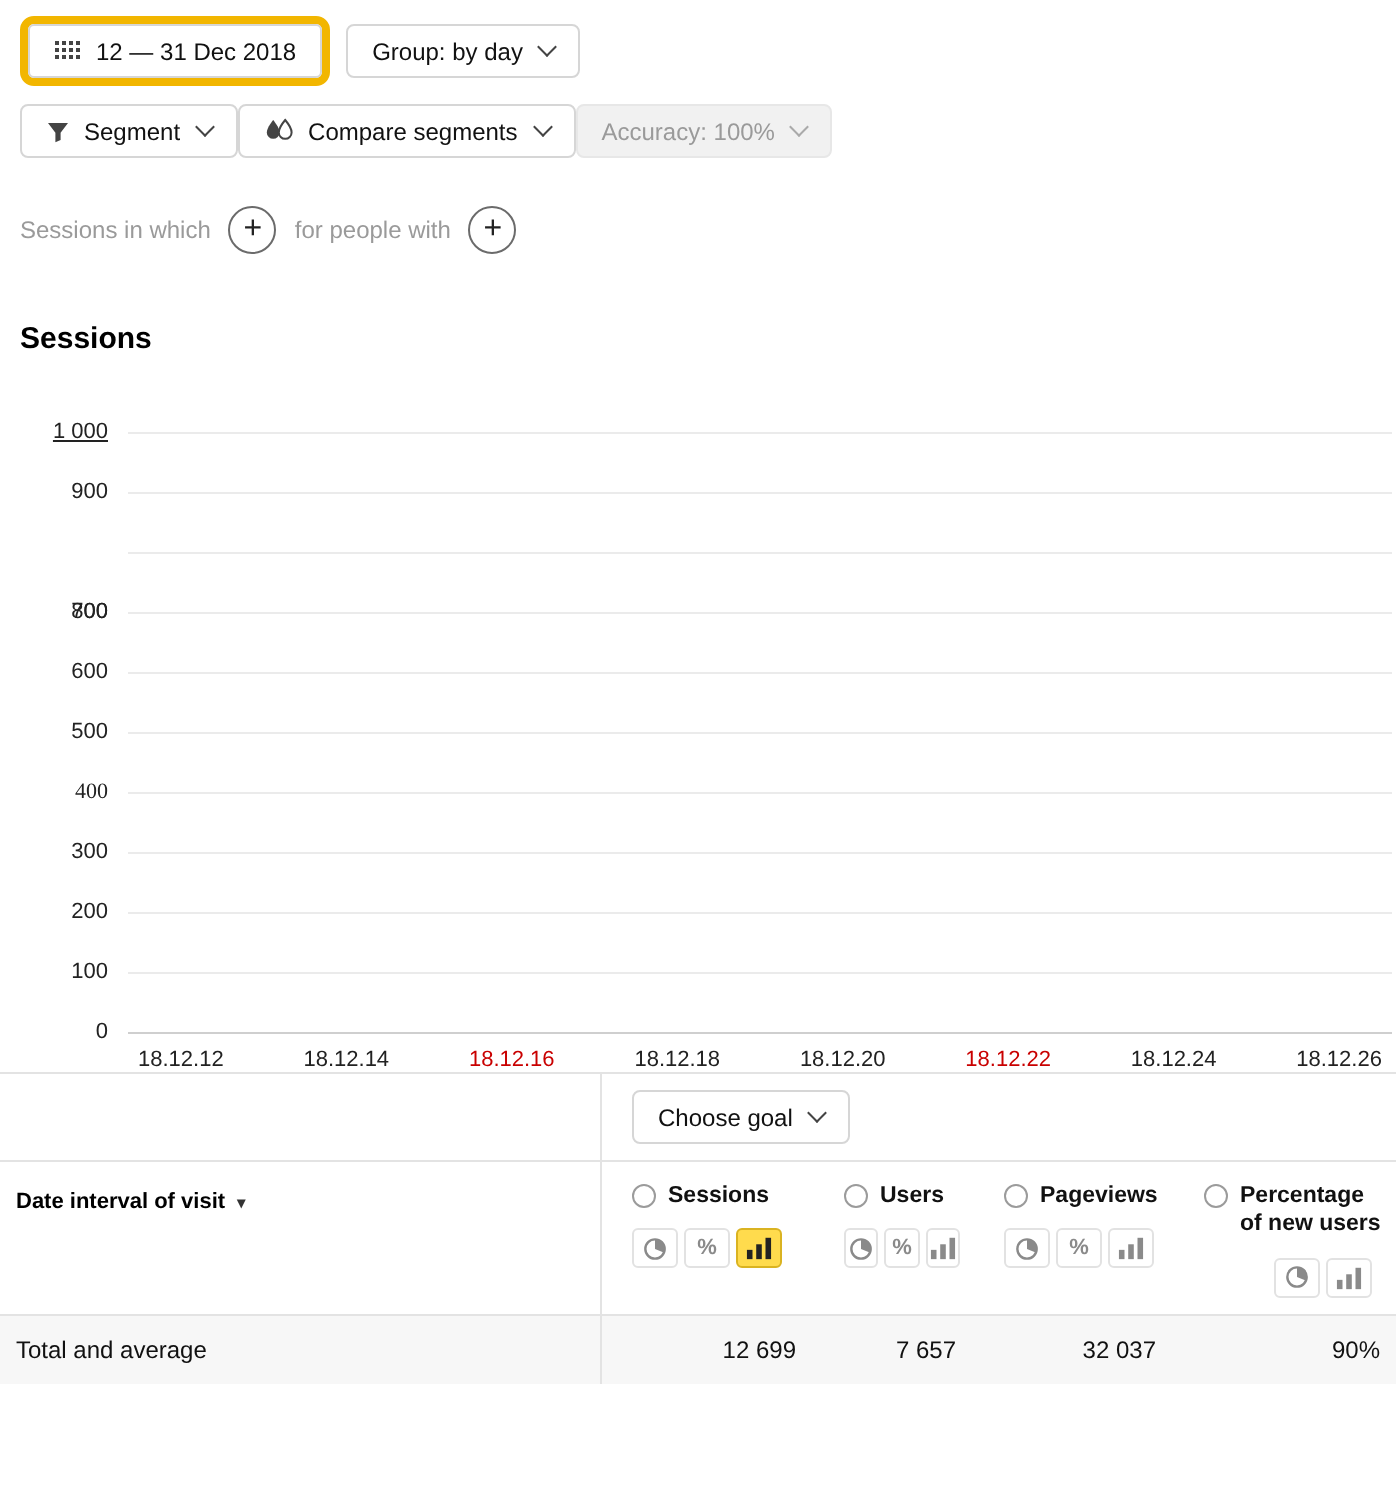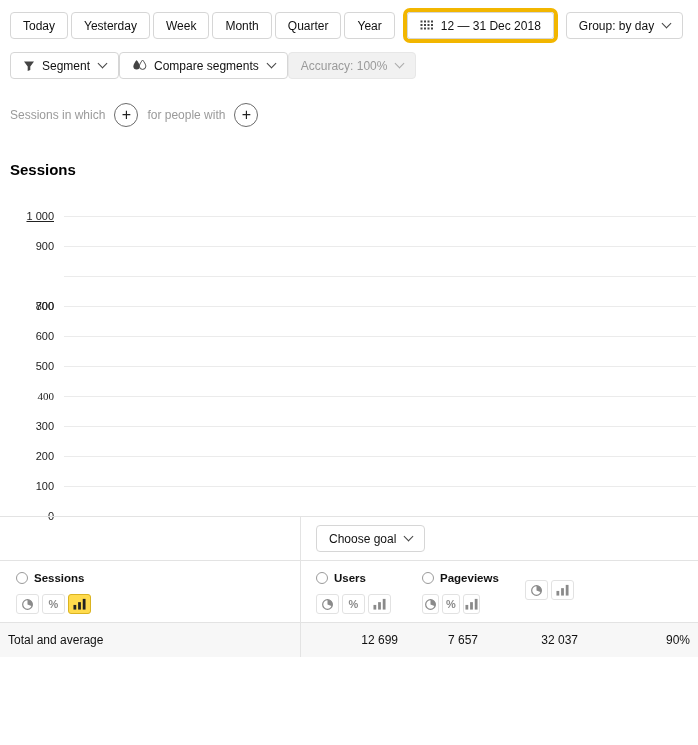--- a/index.html
+++ b/index.html
@@ -52,28 +52,20 @@
   .total-row{background:#f7f7f7;border-top:1px solid #e3e3e3;align-items:center}
   .total-label{padding:10px 8px;font-size:12px}
   .total-val{text-align:right;padding:10px 8px 10px 0;font-size:12px}
 </style>
 </head>
 <body>
 
 <div>
 
   <div class="row1">
-    <div class="tabs">
-      <button class="btn">Today</button>
-      <button class="btn">Yesterday</button>
-      <button class="btn">Week</button>
-      <button class="btn">Month</button>
-      <button class="btn">Quarter</button>
-      <button class="btn">Year</button>
-    </div>
 
     <div class="highlight-box">
       <button class="btn">
         <svg width="14" height="11" viewBox="0 0 14 11">
           <g fill="#444">
             <rect x="0.5" y="0.5" width="2" height="2"></rect>
               <rect x="4" y="0.5" width="2" height="2"></rect>
               <rect x="7.5" y="0.5" width="2" height="2"></rect>
               <rect x="11" y="0.5" width="2" height="2"></rect>
             <rect x="0.5" y="4" width="2" height="2"></rect>
@@ -195,32 +187,53 @@
         <div class="ytick" style="top: 204px;">300</div>
         <div class="ytick" style="top: 174px; font-family: Liberation Serif, serif;">400</div>
         <div class="ytick" style="top: 144px;">500</div>
         <div class="ytick" style="top: 114px;">600</div>
         <div class="ytick" style="top: 84px;">700</div>
         <div class="ytick" style="top: 54px; margin-top: 30px;">800</div>
         <div class="ytick" style="top: 24px;">900</div>
         <div class="ytick" style="top: -6px; text-decoration: underline;">1 000</div>
       </div>
   </div>
+  <div class="xticks">
+      <div class="xtick">18.12.12</div>
+      <div class="xtick"></div>
+      <div class="xtick">18.12.14</div>
+      <div class="xtick"></div>
+      <div class="xtick red">18.12.16</div>
+      <div class="xtick"></div>
+      <div class="xtick">18.12.18</div>
+      <div class="xtick"></div>
+      <div class="xtick">18.12.20</div>
+      <div class="xtick"></div>
+      <div class="xtick red">18.12.22</div>
+      <div class="xtick"></div>
+      <div class="xtick">18.12.24</div>
+      <div class="xtick"></div>
+      <div class="xtick">18.12.26</div>
+    </div>
 
   <div class="table-section">
     <div class="vdiv"></div>
 
     <div class="goal-row">
       <button class="btn">
         <span>Choose goal</span>
         <span class="chev"></span>
       </button>
     </div>
 
     <div class="tgrid">
+      <div class="dim-cell">
+        <span>Date interval of visit</span>
+        <span class="caret">▾</span>
+      </div>
     <div class="metric-cell">
           <div class="metric-head">
             <span class="radio"></span>
             <span class="metric-label">Sessions</span>
           </div>
           <div class="toggles">
             <button class="toggle">
               <svg width="13" height="13" viewBox="0 0 14 14">
                 <circle cx="7" cy="7" r="5.2" fill="none" stroke="currentColor" stroke-width="1.3"></circle>
                 <path d="M7 7V1.8A5.2 5.2 0 0 1 12 9z" fill="currentColor"></path>
@@ -280,20 +293,24 @@
             <button class="toggle">
               <svg width="13" height="12" viewBox="0 0 14 12">
                 <rect x="0.5" y="7" width="3" height="5" fill="currentColor"></rect>
                 <rect x="5.5" y="4" width="3" height="8" fill="currentColor"></rect>
                 <rect x="10.5" y="0.5" width="3" height="11.5" fill="currentColor"></rect>
               </svg>
             </button>
           </div>
         </div>
         <div class="metric-cell">
+          <div class="metric-head">
+            <span class="radio"></span>
+            <span class="metric-label">Percentage of new users</span>
+          </div>
           <div class="toggles right">
             <button class="toggle">
               <svg width="13" height="13" viewBox="0 0 14 14">
                 <circle cx="7" cy="7" r="5.2" fill="none" stroke="currentColor" stroke-width="1.3"></circle>
                 <path d="M7 7V1.8A5.2 5.2 0 0 1 12 9z" fill="currentColor"></path>
               </svg>
             </button>
             <button class="toggle">
               <svg width="13" height="12" viewBox="0 0 14 12">
                 <rect x="0.5" y="7" width="3" height="5" fill="currentColor"></rect>

